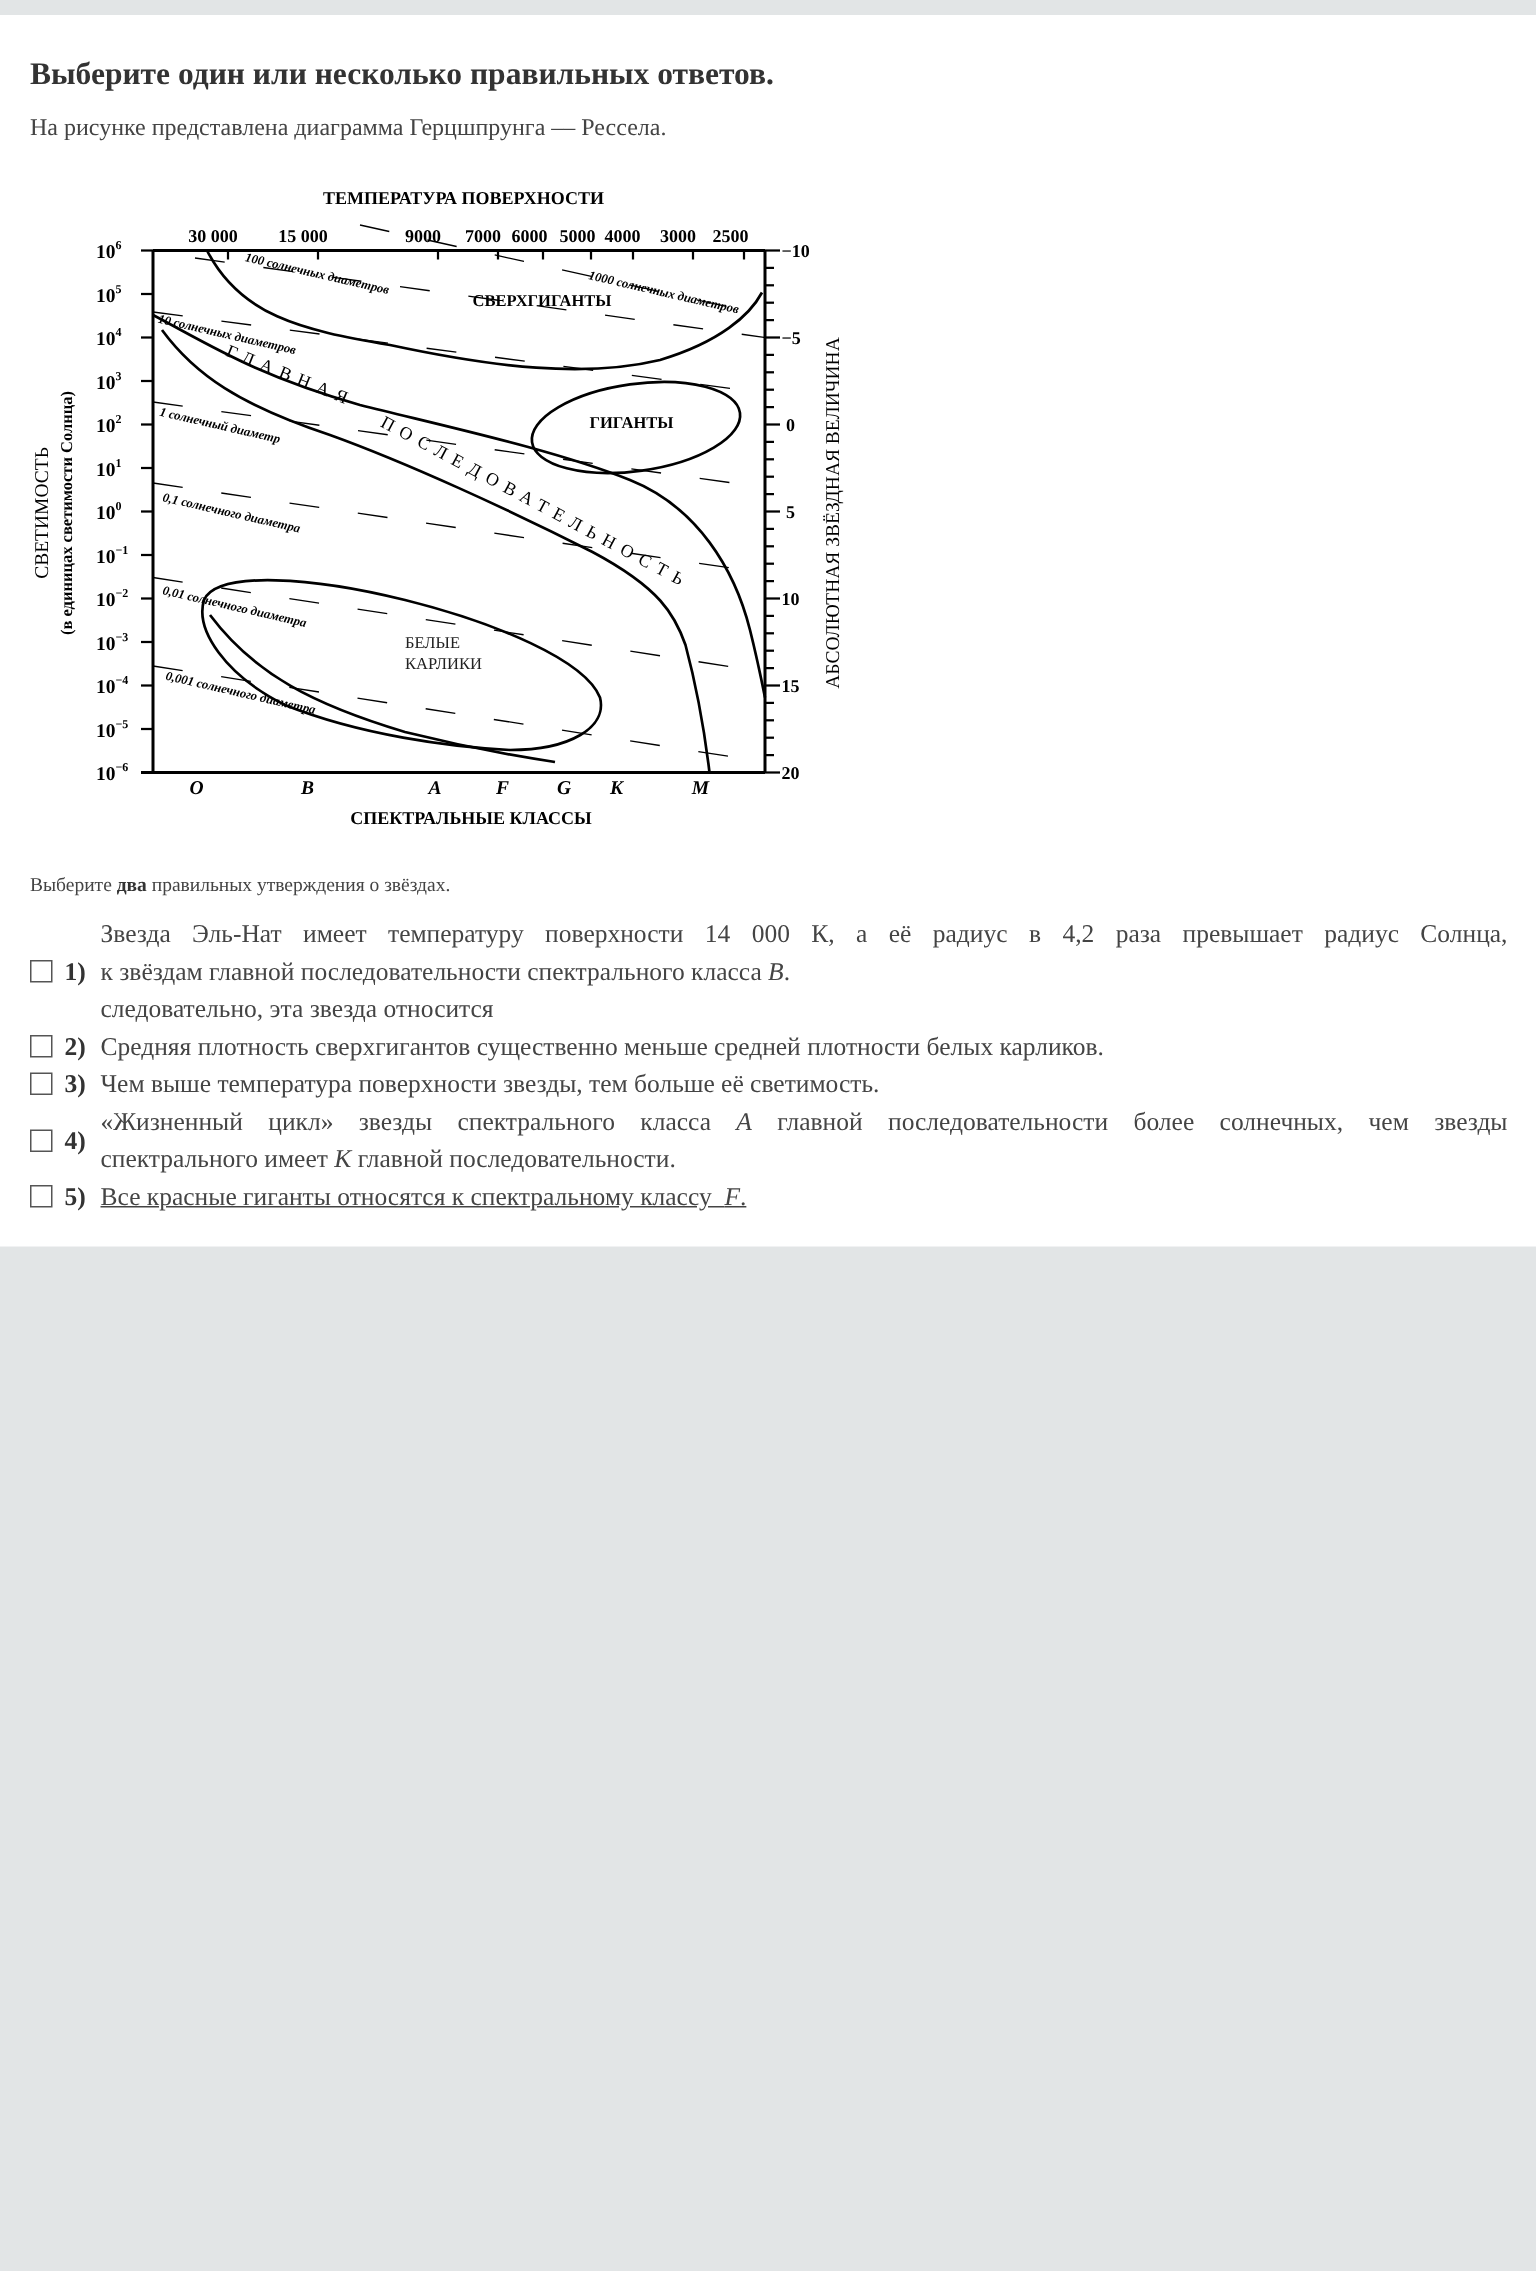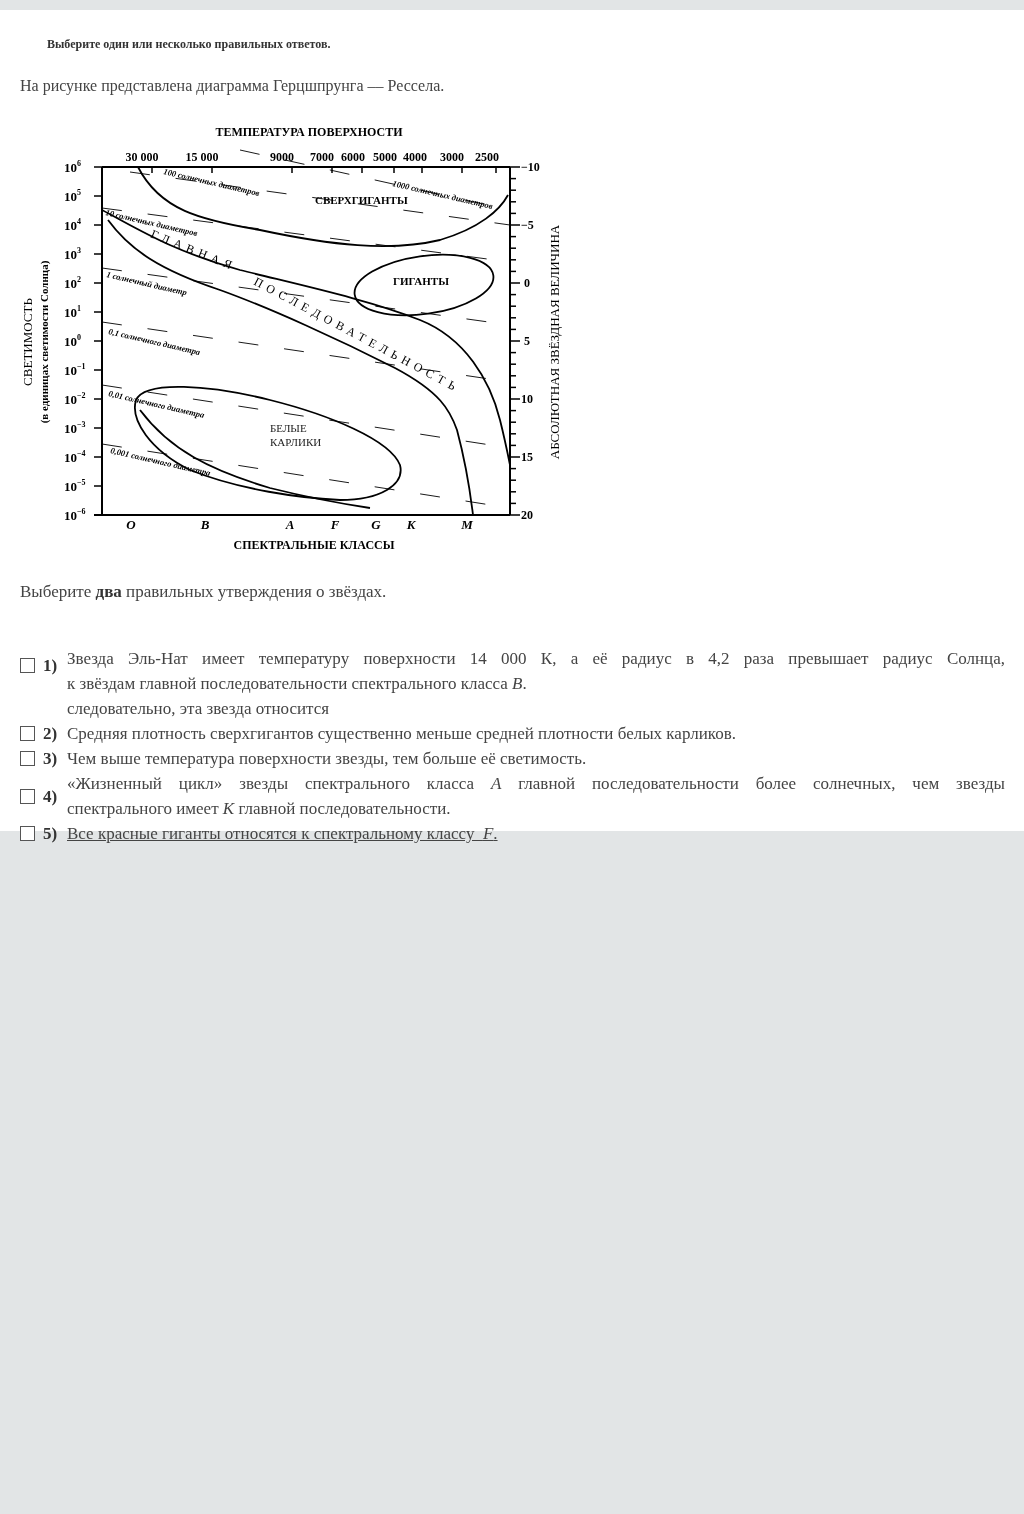--- a/index.html
+++ b/index.html
@@ -10,31 +10,31 @@
     color: #333;
     position: relative;
     overflow: hidden;
   }
   .card {
     position: absolute; left: 0; top: 10px; width: 1024px; height: 821px;
     background: #ffffff;
   }
   .instr {
     position: absolute; left: 20px; top: 27px;
-    font-size: 12px; font-weight: bold; color: #333; margin-left: 27px;
+    font-size: 21px; font-weight: bold; color: #333;
   }
   .intro {
     position: absolute; left: 20px; top: 67px;
     font-size: 16px; color: #444;
   }
   .diagram { position: absolute; left: 10px; top: 100px; width: 560px; height: 450px; }
   .diagram svg { display: block; }
   .prompt {
     position: absolute; left: 20px; top: 572px;
-    font-size: 17px; color: #444;
+    font-size: 13px; color: #444;
   }
   .prompt b { color: #333; }
   .options { position: absolute; left: 20px; top: 600px; width: 985px; }
   .opt {
     position: relative; display: flex; align-items: center;
     font-size: 17px; color: #444; line-height: 25px;
   }
   .cb {
     width: 15px; height: 15px; border: 1px solid #555; background: #fff;
     flex: 0 0 auto; margin-right: 8px; box-sizing: border-box;
@@ -228,21 +228,21 @@
   </div>
 
   <div class="prompt"><span>Выберите </span><b>два</b><span> правильных утверждения о звёздах.</span></div>
 
   <div class="options">
 
     <div class="opt" style="align-items:center;">
       <div class="cb"></div>
       <div class="num">1)</div>
       <div class="txt" style="text-align:left;">
-        <div style="text-align:justify; text-align-last:justify;margin-top:36px;">Звезда Эль-Нат имеет температуру поверхности 14 000 К, а её радиус в 4,2 раза превышает радиус Солнца,</div>
+        <div style="text-align:justify; text-align-last:justify;">Звезда Эль-Нат имеет температуру поверхности 14 000 К, а её радиус в 4,2 раза превышает радиус Солнца,</div>
         <div><span>к звёздам главной последовательности спектрального класса </span><i>B</i><span>.</span></div>
         <div>следовательно, эта звезда относится</div>
       </div>
     </div>
 
     <div class="opt">
       <div class="cb"></div>
       <div class="num">2)</div>
       <div class="txt">Средняя плотность сверхгигантов существенно меньше средней плотности белых карликов.</div>
     </div>

